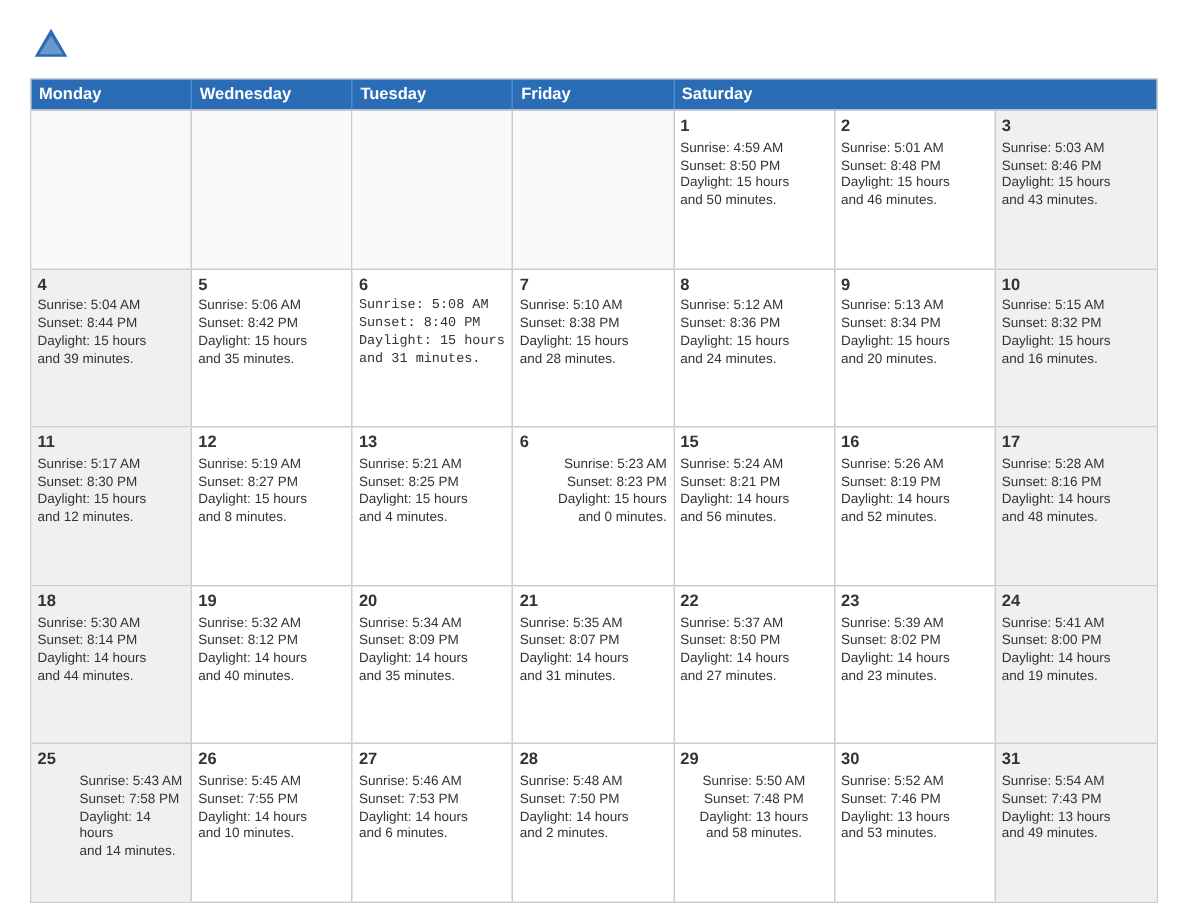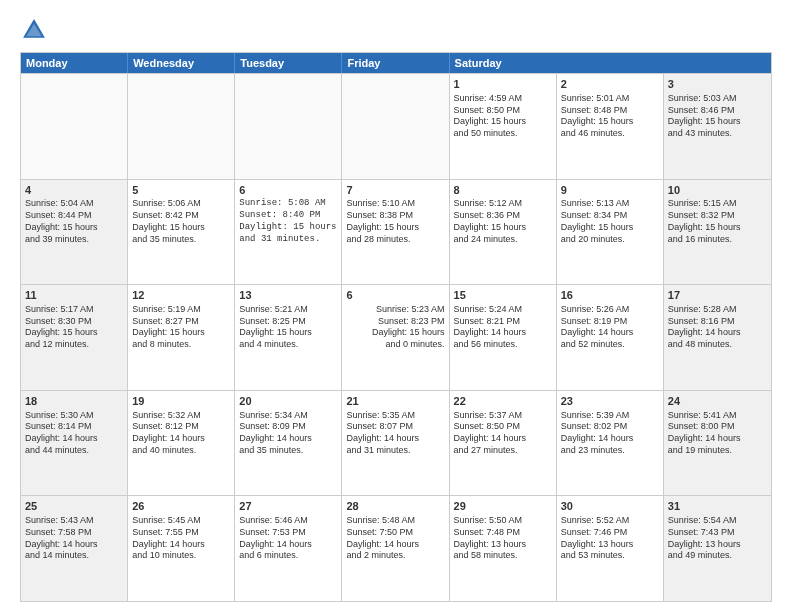--- a/index.html
+++ b/index.html
@@ -315,21 +315,21 @@
             <span class="day-num">24</span>
             <div class="cell-text" style="white-space: pre-line;">Sunrise: 5:41 AM
 Sunset: 8:00 PM
 Daylight: 14 hours
 and 19 minutes.</div>
           </div>
         </div>
         <div class="cal-row">
           <div class="cal-cell shaded">
             <span class="day-num">25</span>
-            <div class="cell-text" style="white-space: pre-line;">Sunrise: 5:43 AM
+            <div class="cell-text" style="white-space: pre-line; margin-left: 28px;">Sunrise: 5:43 AM
 Sunset: 7:58 PM
 Daylight: 14 hours
 and 14 minutes.</div>
           </div>
           <div class="cal-cell">
             <span class="day-num">26</span>
             <div class="cell-text" style="white-space: pre-line;">Sunrise: 5:45 AM
 Sunset: 7:55 PM
 Daylight: 14 hours
 and 10 minutes.</div>
@@ -343,21 +343,21 @@
           </div>
           <div class="cal-cell">
             <span class="day-num">28</span>
             <div class="cell-text" style="white-space: pre-line;">Sunrise: 5:48 AM
 Sunset: 7:50 PM
 Daylight: 14 hours
 and 2 minutes.</div>
           </div>
           <div class="cal-cell">
             <span class="day-num">29</span>
-            <div class="cell-text" style="white-space: pre-line;">Sunrise: 5:50 AM
+            <div class="cell-text" style="white-space: pre-line; text-align: center;">Sunrise: 5:50 AM
 Sunset: 7:48 PM
 Daylight: 13 hours
 and 58 minutes.</div>
           </div>
           <div class="cal-cell">
             <span class="day-num">30</span>
             <div class="cell-text" style="white-space: pre-line;">Sunrise: 5:52 AM
 Sunset: 7:46 PM
 Daylight: 13 hours
 and 53 minutes.</div>

